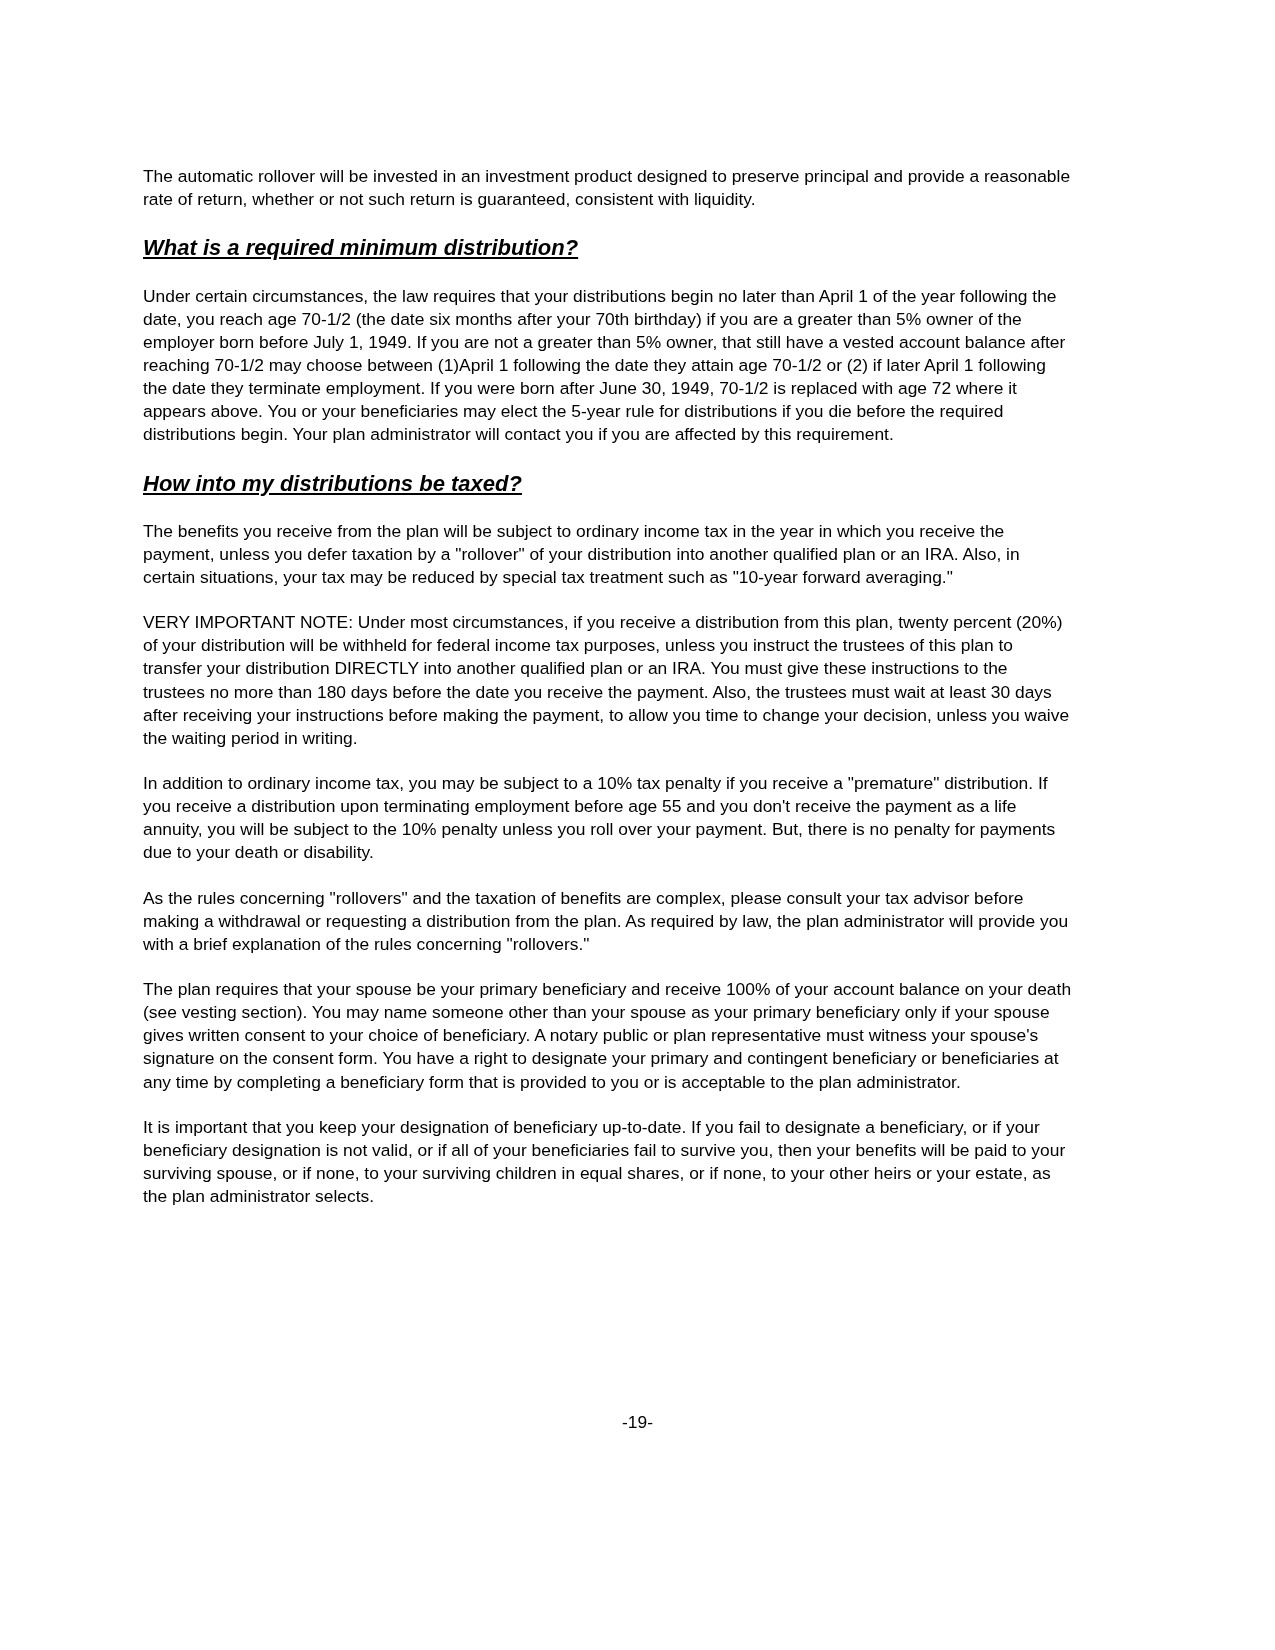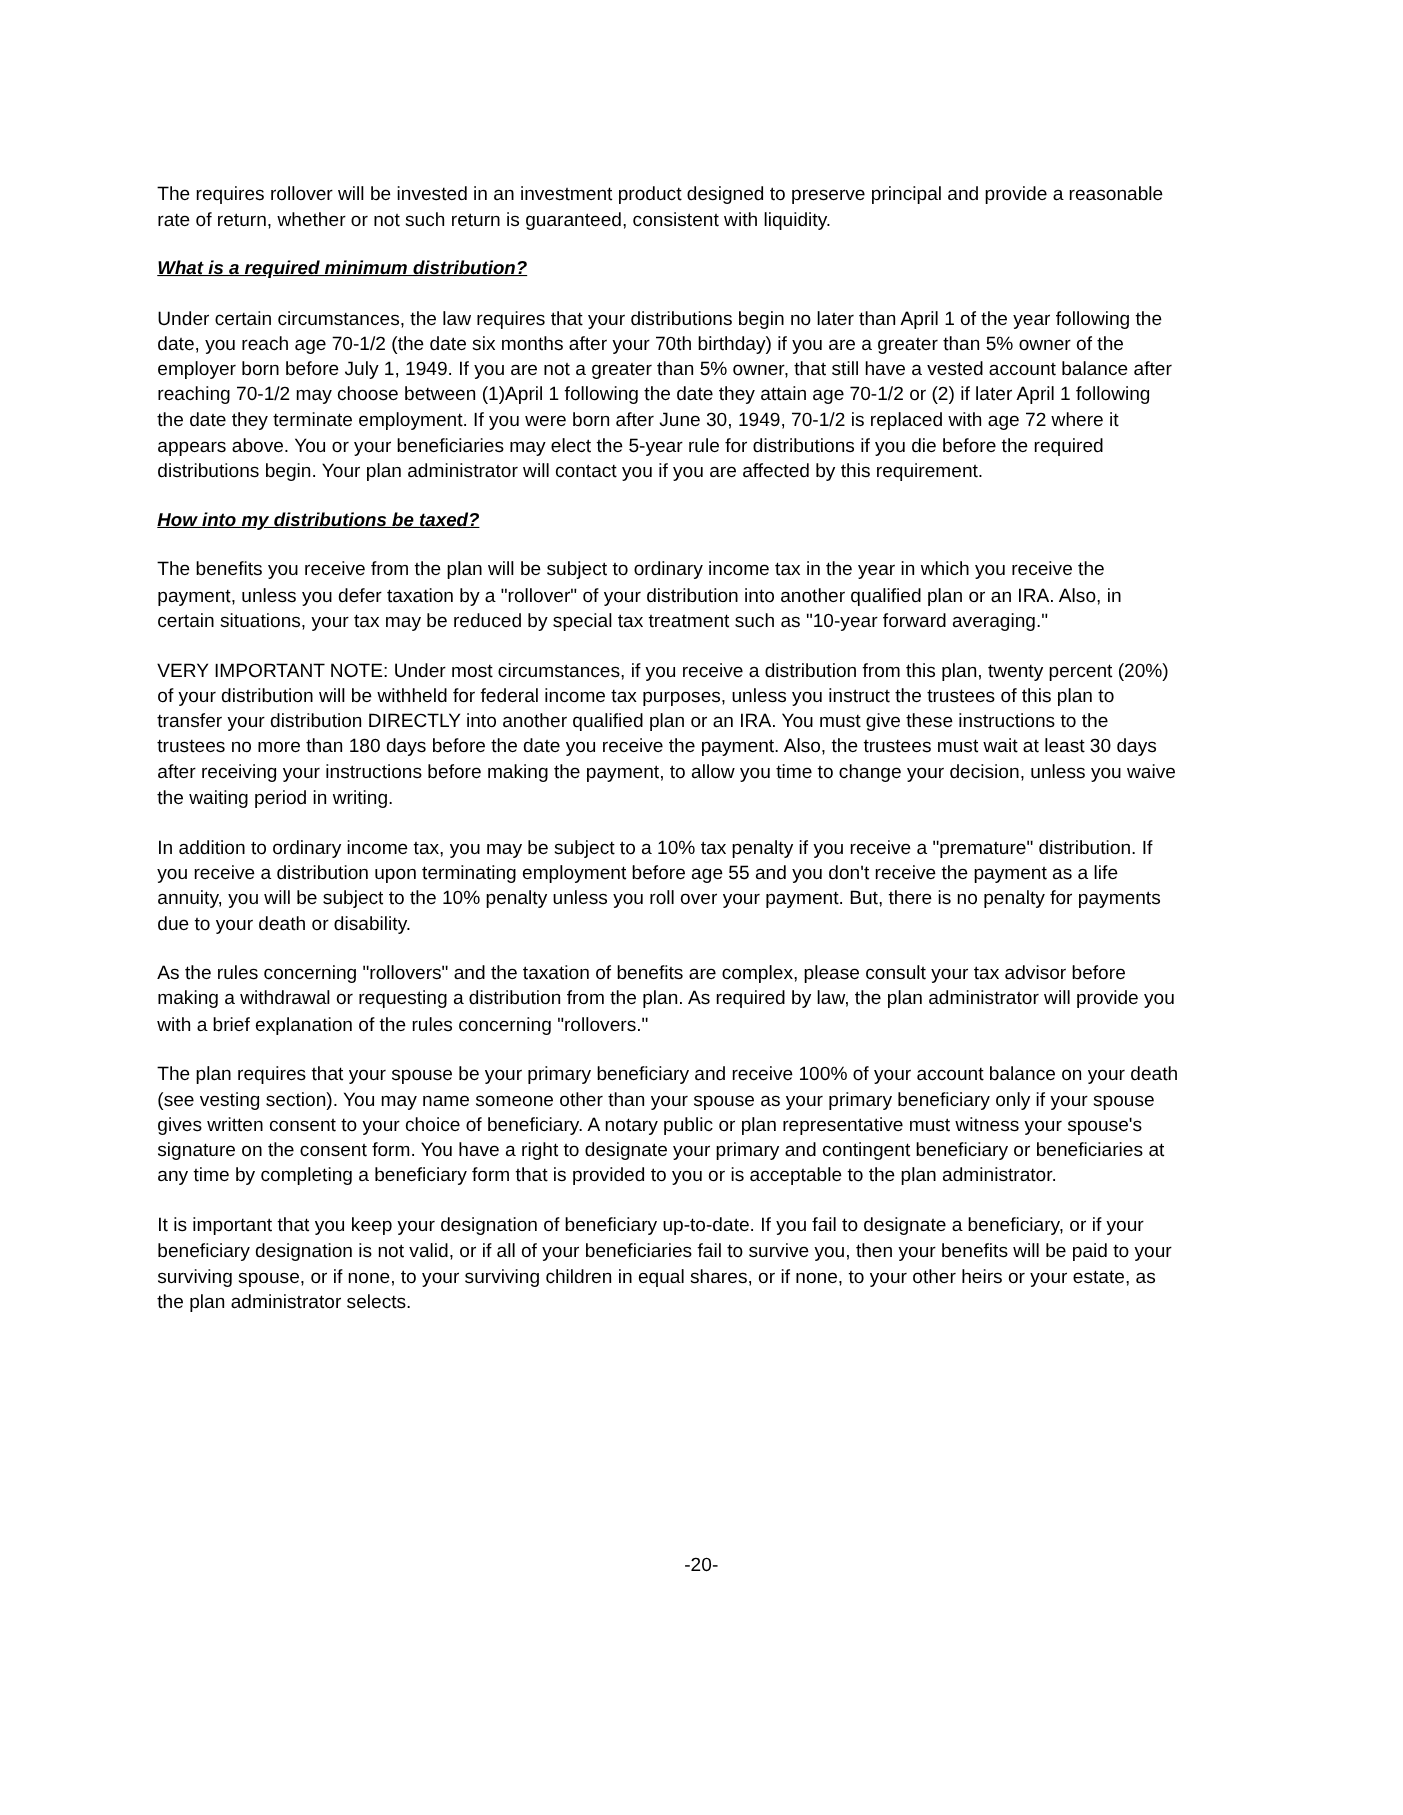--- a/index.html
+++ b/index.html
@@ -21,42 +21,42 @@
     padding: 165px 143px 0 143px;
   }
   .body-text {
     font-size: 17.4px;
     line-height: 1.33;
     margin: 0 0 22px 0;
     text-align: left;
     width: 930px;
   }
   .heading {
-    font-size: 17px;
+    font-size: 22px;
     line-height: 1.33;
     font-weight: bold;
     font-style: italic;
     text-decoration: underline;
     margin: 13px 0 22px 0;
   }
   .footer {
     position: absolute;
     left: 0;
     right: 0;
     top: 1412px;
     text-align: center;
     font-size: 17.4px;
   }
 </style>
 </head>
 <body>
 
 <div class="page">
 
-  <p class="body-text">The requires rollover will be invested in an investment product designed to preserve principal and provide a reasonable rate of return, whether or not such return is guaranteed, consistent with liquidity.</p>
+  <p class="body-text">The automatic rollover will be invested in an investment product designed to preserve principal and provide a reasonable rate of return, whether or not such return is guaranteed, consistent with liquidity.</p>
 
   <p class="heading">What is a required minimum distribution?</p>
 
   <p class="body-text">Under certain circumstances, the law requires that your distributions begin no later than April 1 of the year following the date, you reach age 70-1/2 (the date six months after your 70th birthday) if you are a greater than 5% owner of the employer born before July 1, 1949. If you are not a greater than 5% owner, that still have a vested account balance after reaching 70-1/2 may choose between (1)April 1 following the date they attain age 70-1/2 or (2) if later April 1 following the date they terminate employment. If you were born after June 30, 1949, 70-1/2 is replaced with age 72 where it appears above. You or your beneficiaries may elect the 5-year rule for distributions if you die before the required distributions begin. Your plan administrator will contact you if you are affected by this requirement.</p>
 
   <p class="heading">How into my distributions be taxed?</p>
 
   <p class="body-text">The benefits you receive from the plan will be subject to ordinary income tax in the year in which you receive the payment, unless you defer taxation by a "rollover" of your distribution into another qualified plan or an IRA. Also, in certain situations, your tax may be reduced by special tax treatment such as "10-year forward averaging."</p>
 
   <p class="body-text">VERY IMPORTANT NOTE: Under most circumstances, if you receive a distribution from this plan, twenty percent (20%) of your distribution will be withheld for federal income tax purposes, unless you instruct the trustees of this plan to transfer your distribution DIRECTLY into another qualified plan or an IRA. You must give these instructions to the trustees no more than 180 days before the date you receive the payment. Also, the trustees must wait at least 30 days after receiving your instructions before making the payment, to allow you time to change your decision, unless you waive the waiting period in writing.</p>
@@ -64,15 +64,15 @@
   <p class="body-text">In addition to ordinary income tax, you may be subject to a 10% tax penalty if you receive a "premature" distribution. If you receive a distribution upon terminating employment before age 55 and you don't receive the payment as a life annuity, you will be subject to the 10% penalty unless you roll over your payment. But, there is no penalty for payments due to your death or disability.</p>
 
   <p class="body-text">As the rules concerning "rollovers" and the taxation of benefits are complex, please consult your tax advisor before making a withdrawal or requesting a distribution from the plan. As required by law, the plan administrator will provide you with a brief explanation of the rules concerning "rollovers."</p>
 
 
   <p class="body-text">The plan requires that your spouse be your primary beneficiary and receive 100% of your account balance on your death (see vesting section).  You may name someone other than your spouse as your primary beneficiary only if your spouse gives written consent to your choice of beneficiary. A notary public or plan representative must witness your spouse's signature on the consent form.  You have a right to designate your primary and contingent beneficiary or beneficiaries at any time by completing a beneficiary form that is provided to you or is acceptable to the plan administrator.</p>
 
   <p class="body-text">It is important that you keep your designation of beneficiary up-to-date.  If you fail to designate a beneficiary, or if your beneficiary designation is not valid, or if all of your beneficiaries fail to survive you, then your benefits will be paid to your surviving spouse, or if none, to your surviving children in equal shares, or if none, to your other heirs or your estate, as the plan administrator selects.</p>
 
 
-  <div class="footer">-20-</div>
+  <div class="footer">-19-</div>
 
 </div>
 
 </body></html>

